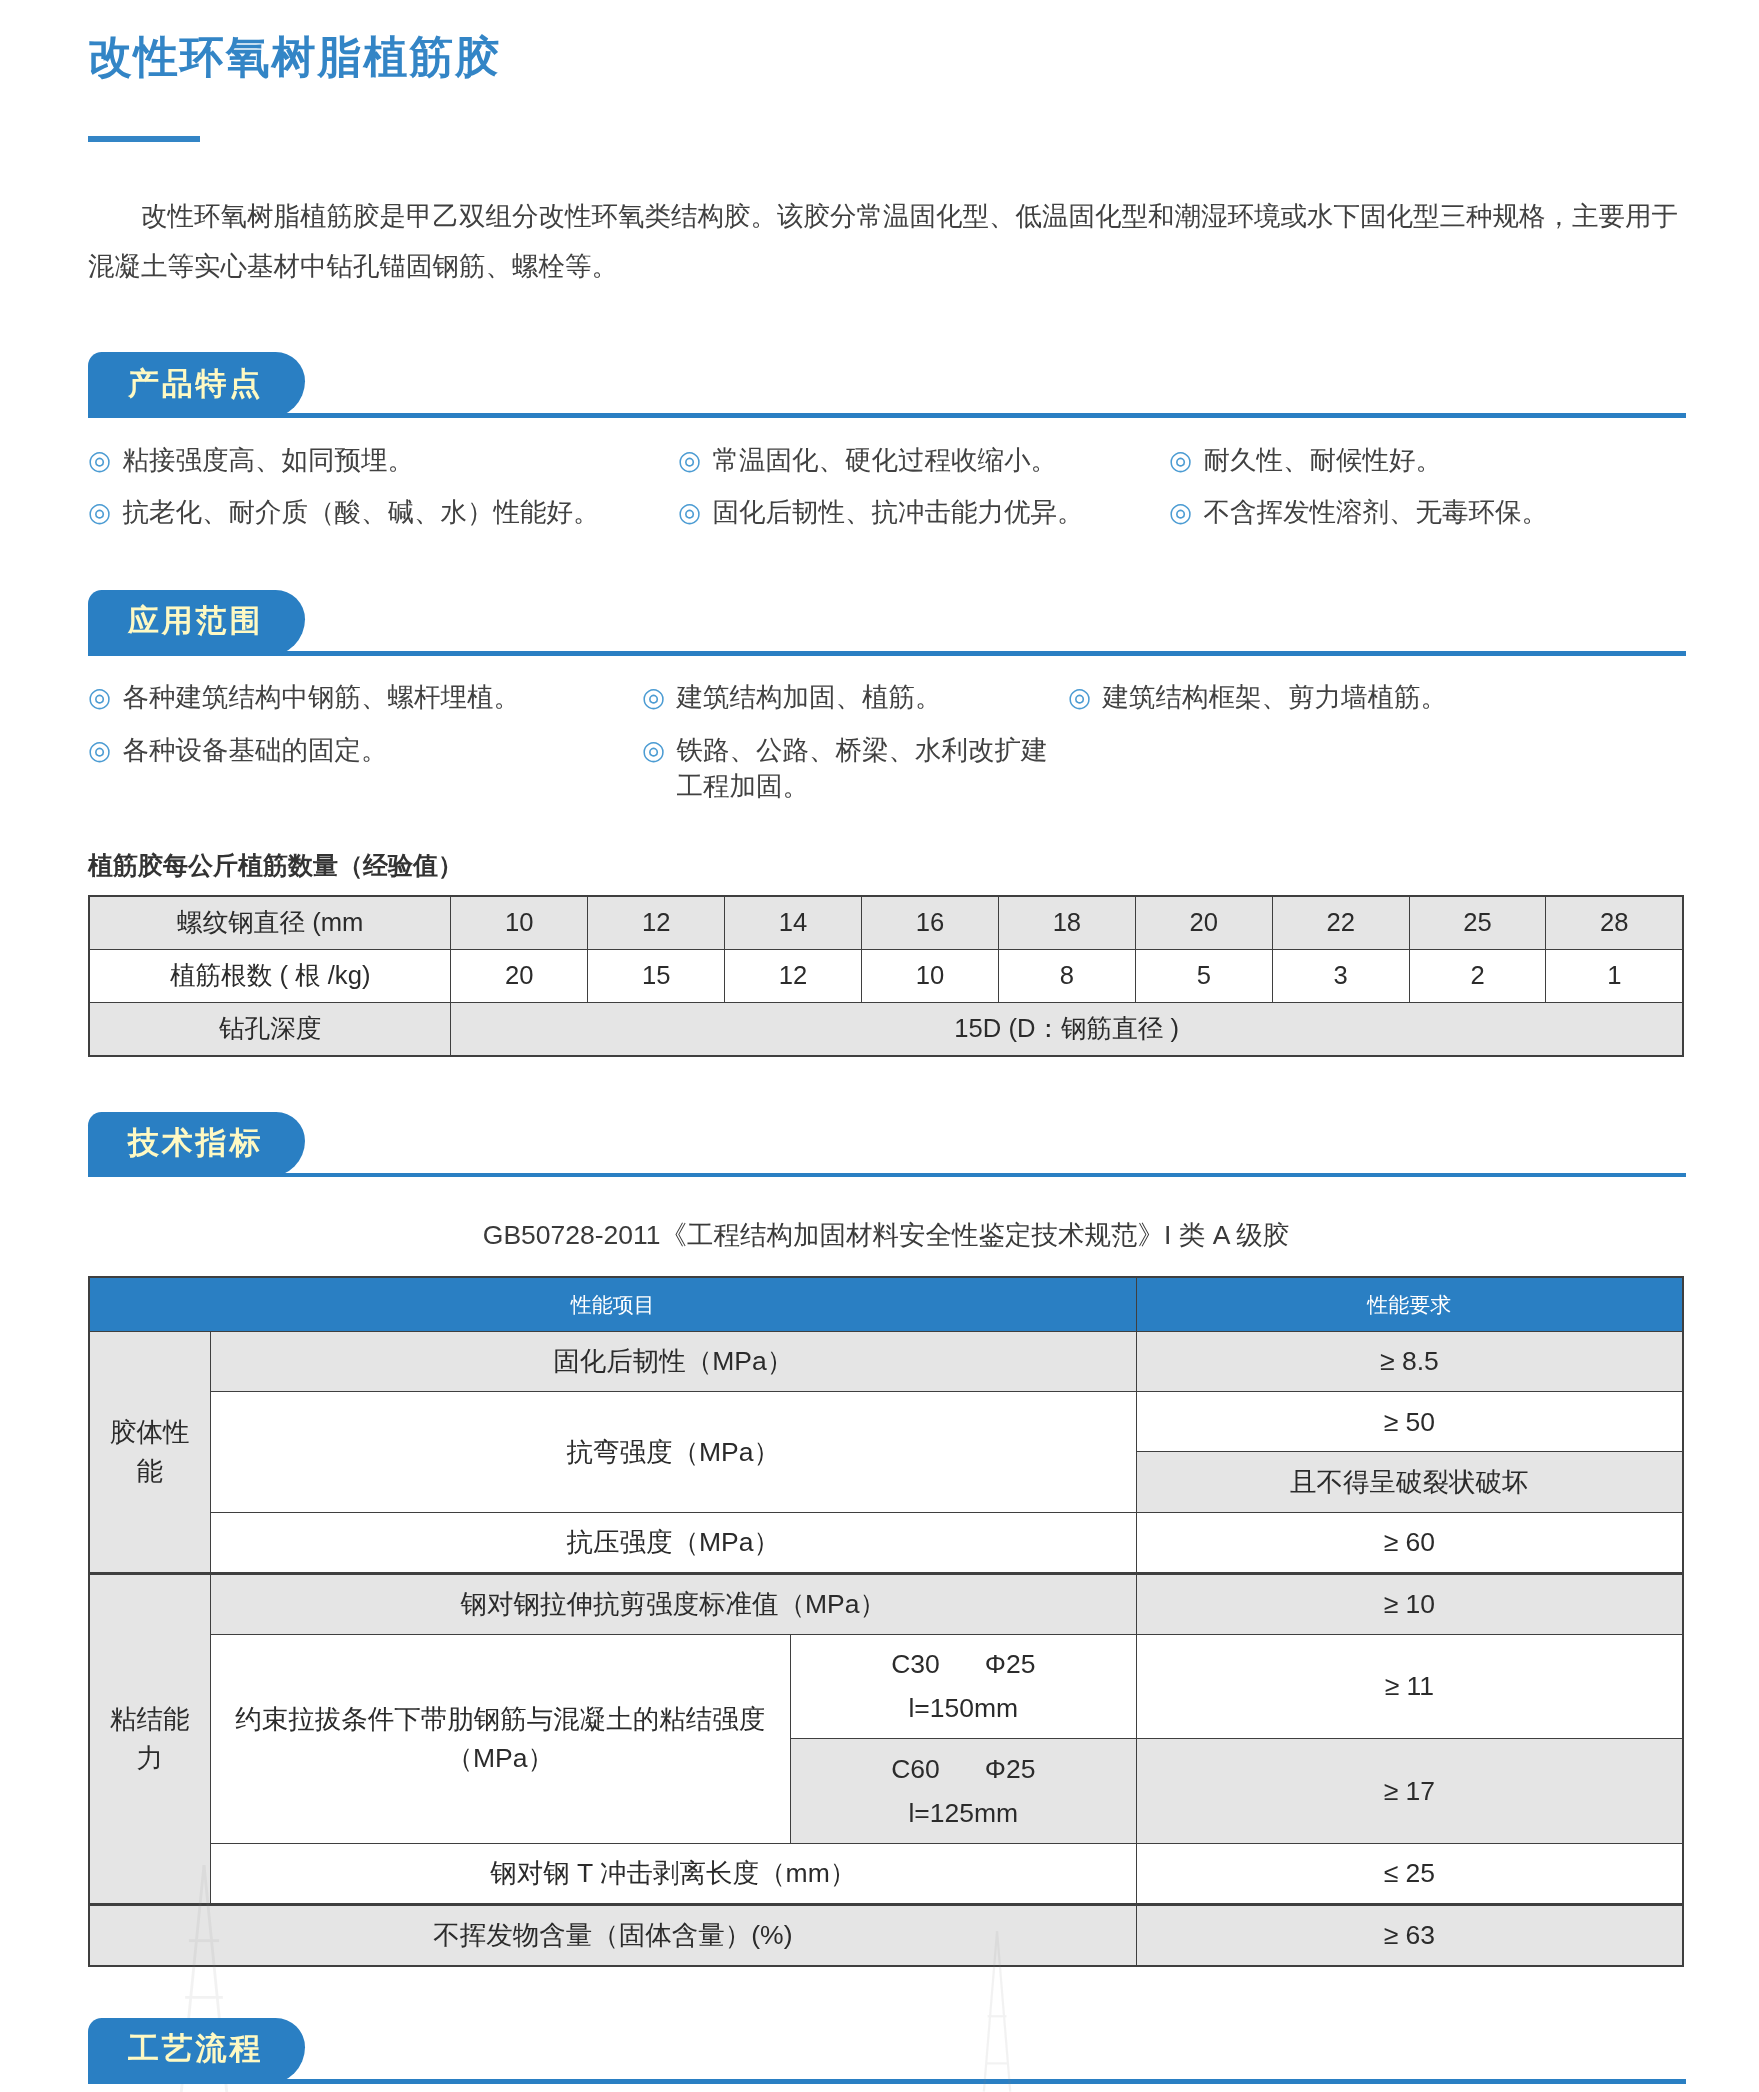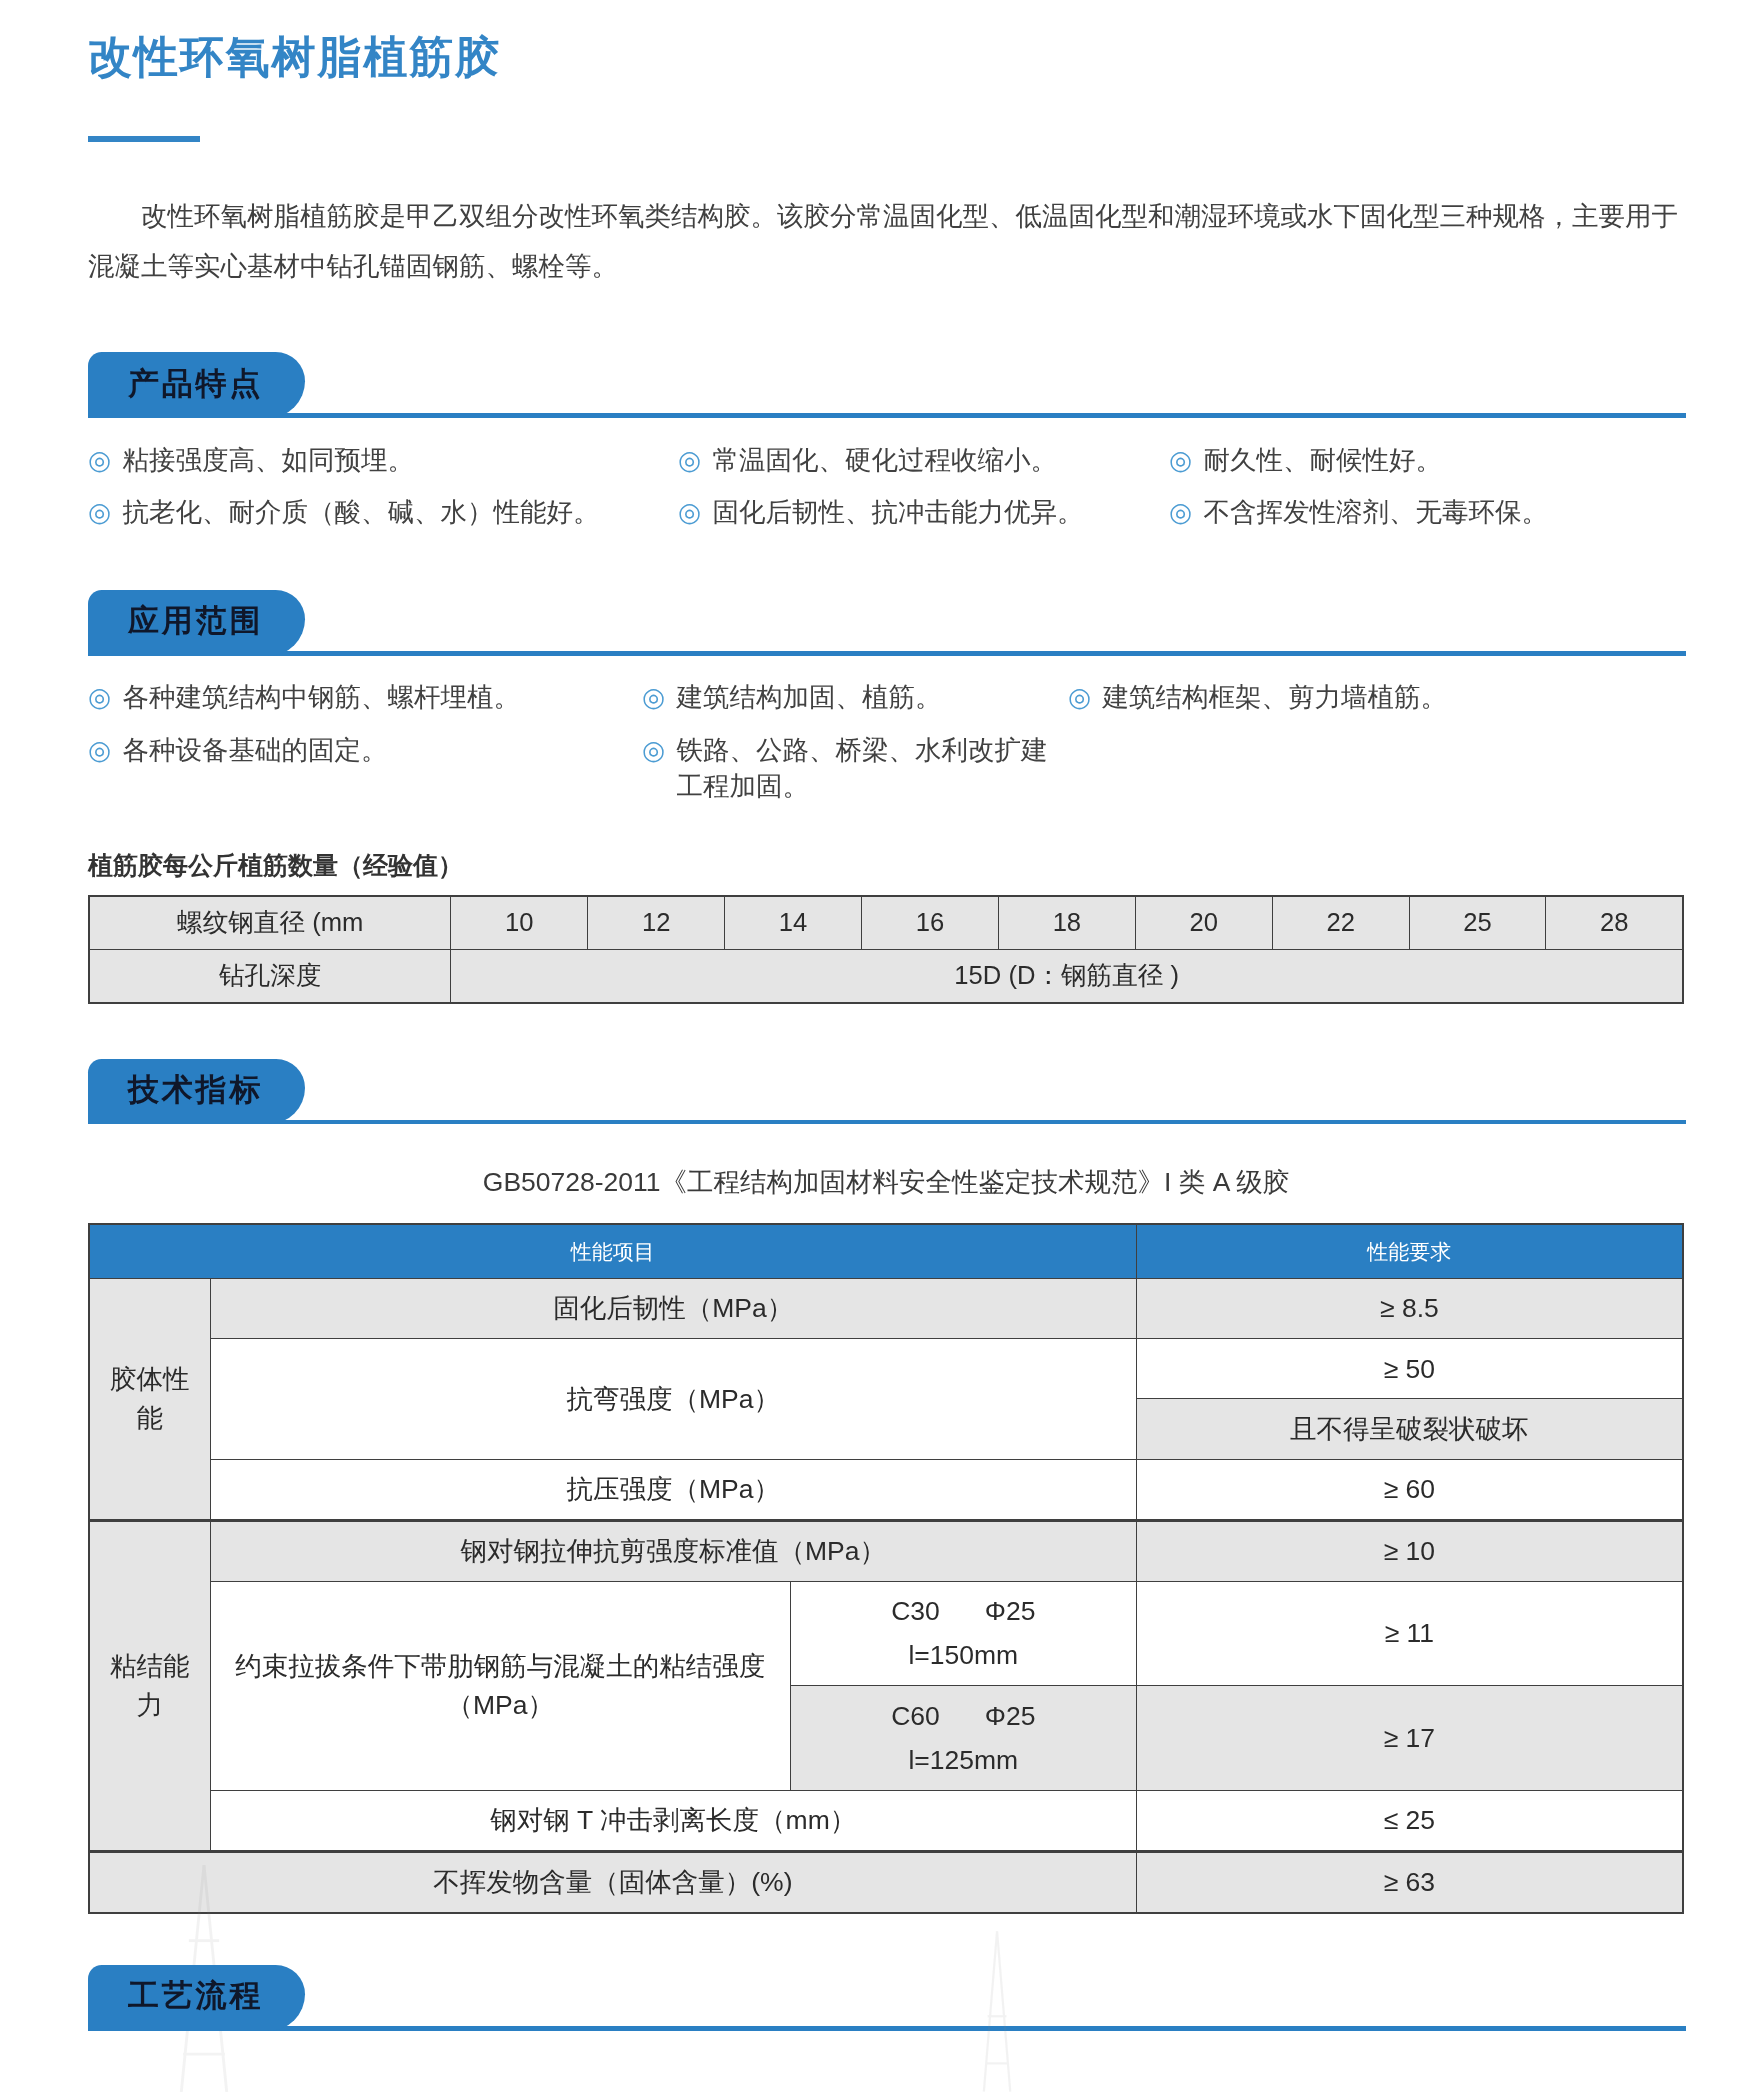--- a/index.html
+++ b/index.html
@@ -12,21 +12,21 @@
   .doc-title { color:#3385c6; font-size:44px; font-weight:bold; letter-spacing:1.9px; }
   .title-dash { width:112px; height:5.7px; background:#3385c6; margin-top:49px; }
 
   
   .intro { margin-top:49px; font-size:26.5px; line-height:1.9; color:#404040; text-indent:2em; }
 
   
   .section-head { position:relative; margin-right:-1.9px; }
   .section-head::after { content:""; position:absolute; left:0; right:0; bottom:0;
                          height:4.7px; background:#2a7fc3; }
-  .badge { position:relative; z-index:1; display:inline-block; background:#2a7fc3; color:#0f172a;
+  .badge { position:relative; z-index:1; display:inline-block; background:#2a7fc3; color:#fef9c3;
            font-size:31px; font-weight:bold; letter-spacing:2.8px;
            padding:10.4px 42px 13.2px 40px; border-radius:15px 32px 40px 0; }
 
   
   .bullets { display:grid; margin-top:24.6px; row-gap:17px; font-size:26.5px; color:#414141; }
   .bullets.cols-feat { grid-template-columns:590px 491px 1fr; }
   .bullets.cols-app  { grid-template-columns:554px 426px 1fr; }
   .bullet-item { display:flex; align-items:flex-start; gap:11.4px; line-height:1.35; }
   .bullet-dot { color:#4c9cd3; font-size:26.5px; line-height:1.35; }
 
@@ -137,20 +137,32 @@
       <td class="bg-g">12</td>
       <td class="bg-g">14</td>
       <td class="bg-g">16</td>
       <td class="bg-g">18</td>
       <td class="bg-g">20</td>
       <td class="bg-g">22</td>
       <td class="bg-g">25</td>
       <td class="bg-g">28</td>
     </tr>
     <tr>
+      <td class="bg-w">植筋根数 ( 根 /kg)</td>
+      <td class="bg-w">20</td>
+      <td class="bg-w">15</td>
+      <td class="bg-w">12</td>
+      <td class="bg-w">10</td>
+      <td class="bg-w">8</td>
+      <td class="bg-w">5</td>
+      <td class="bg-w">3</td>
+      <td class="bg-w">2</td>
+      <td class="bg-w">1</td>
+    </tr>
+    <tr>
       <td class="bg-g">钻孔深度</td>
       <td class="bg-g" colspan="9">15D (D：钢筋直径 )</td>
     </tr>
   </tbody>
     </table>
 
   <div class="section-head mt-tech">
     <span class="badge">技术指标</span>
   </div>
   <div class="gb-note">GB50728-2011《工程结构加固材料安全性鉴定技术规范》I 类 A 级胶</div>

